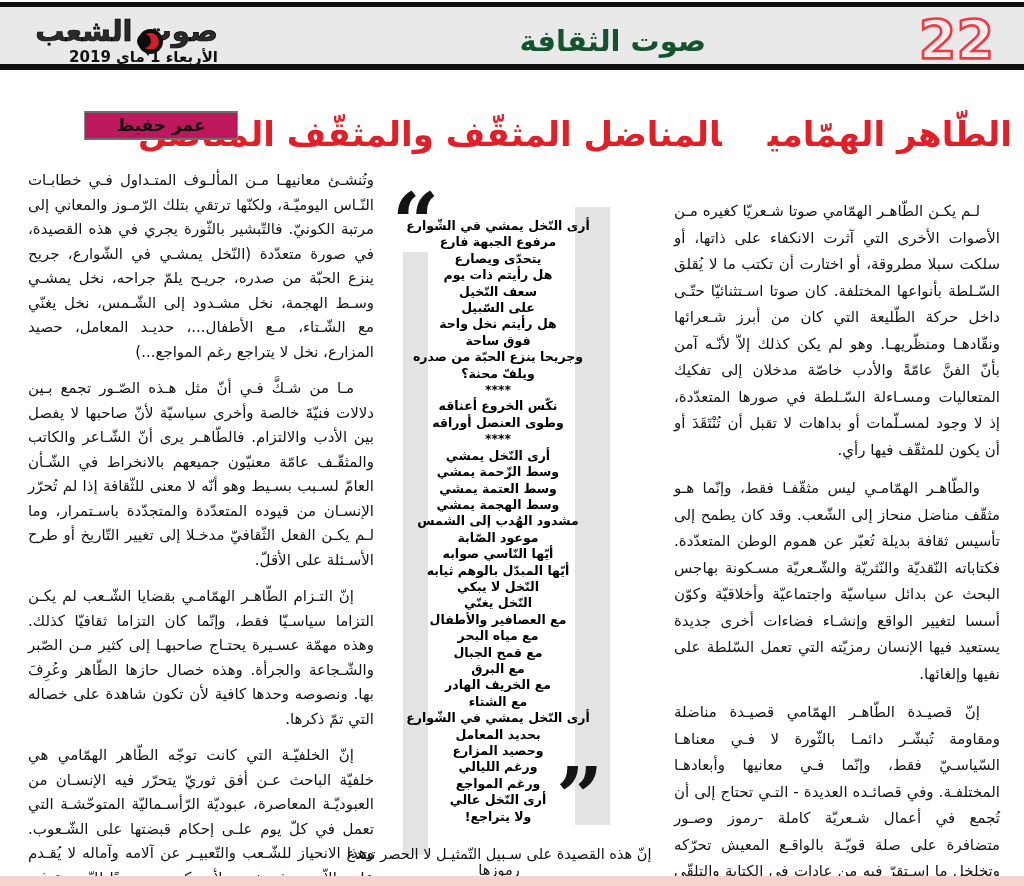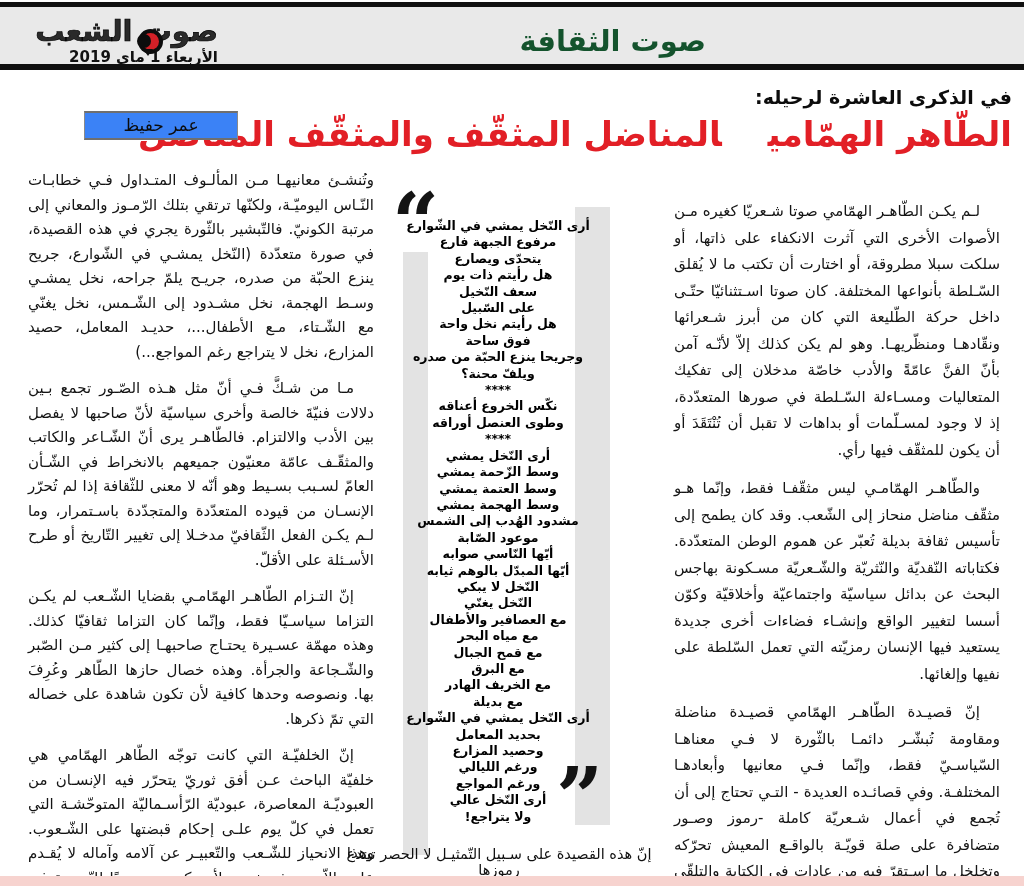--- a/index.html
+++ b/index.html
@@ -27,23 +27,23 @@
                  font-size:29px;font-weight:900;color:#14532d;white-space:nowrap;}
   .page-number{position:absolute;top:2px;right:30px;font-size:54px;font-weight:800;
                color:#fdeceb;-webkit-text-stroke:2.6px #ee3b40;line-height:62px;
                font-family:"DejaVu Sans",sans-serif;}
 
   
   .kicker{position:absolute;top:86px;right:12px;font-size:19px;font-weight:bold;color:#0c0c0c;}
   .headline{position:absolute;top:110px;right:12px;left:36px;text-align:right;white-space:nowrap;
             color:#e21f26;font-size:34px;font-weight:bold;line-height:48px;}
   .headline .hl-name{margin-left:46px;text-align:center;}
-  .byline-box{position:absolute;top:111px;left:84px;width:152px;height:25px;background:#3b82f6;
+  .byline-box{position:absolute;top:111px;left:84px;width:152px;height:25px;background:#be185d;
               border:1px solid #8a8a8a;border-top:2px solid #6f6f6f;border-bottom:2px solid #6f6f6f;
-              text-align:center;line-height:25px;font-size:17px;font-weight:normal;color:#0c0c0c;}
+              text-align:center;line-height:25px;font-size:17px;font-weight:bold;color:#0c0c0c;}
 
   
   .col{text-align:justify;color:#141414;}
   .col p{margin:12px;}
   .col-right{position:absolute;top:186px;right:12px;width:350px;font-size:15px;line-height:26.5px;}
   .col-right p{margin-bottom:11px;text-indent:20px;}
   .col-left{position:absolute;top:156px;left:16px;width:370px;font-size:15px;line-height:24.5px;}
   .col-left p{margin-bottom:8px;}
   .col-left p + p{text-indent:20px;}
 
@@ -70,24 +70,24 @@
   <div class="top-rule"></div>
   <div class="header-band">
     <div class="logo-block">
       <div class="logo-text">صوت الشعب</div>
       <div class="logo-bubble">
           <span class="crescent"></span>
         </div>
       <div class="logo-date">الأربعاء 1 ماي 2019</div>
     </div>
     <div class="section-title">صوت الثقافة</div>
+    <div class="page-number">22</div>
   </div>
   <div class="bottom-rule"></div>
 
-  <div class="kicker">في الذكرى العاشرة لرحيله:</div>
   <div class="headline">
     <span class="hl-name">الطّاهر الهمّامي</span><span>المناضل المثقّف والمثقّف المناضل</span>
   </div>
   <div class="byline-box">عمر حفيظ</div>
 
   <div class="col col-right">
       <p>لـم يكـن الطّاهـر الهمّامي صوتا شـعريّا كغيره مـن الأصوات الأخرى التي آثرت الانكفاء على ذاتها، أو سلكت سبلا مطروقة، أو اختارت أن تكتب ما لا يُقلق السّـلطة بأنواعها المختلفة. كان صوتا اسـتثنائيّا حتّـى داخل حركة الطّليعة التي كان من أبرز شـعرائها ونقّادهـا ومنظّريهـا. وهو لم يكن كذلك إلاّ لأنّـه آمن بأنّ الفنَّ عامّةً والأدب خاصّة مدخلان إلى تفكيك المتعاليات ومسـاءلة السّـلطة في صورها المتعدّدة، إذ لا وجود لمسـلّمات أو بداهات لا تقبل أن تُنْتَقَدَ أو أن يكون للمثقّف فيها رأي.</p>
       <p>والطّاهـر الهمّامـي ليس مثقّفـا فقط، وإنّما هـو مثقّف مناضل منحاز إلى الشّعب. وقد كان يطمح إلى تأسيس ثقافة بديلة تُعبّر عن هموم الوطن المتعدّدة. فكتاباته النّقديّة والنّثريّة والشّـعريّة مسـكونة بهاجس البحث عن بدائل سياسيّة واجتماعيّة وأخلاقيّة وكوّن أسسا لتغيير الواقع وإنشـاء فضاءات أخرى جديدة يستعيد فيها الإنسان رمزيّته التي تعمل السّلطة على نفيها وإلغائها.</p>
       <p>إنّ قصيـدة الطّاهـر الهمّامي قصيـدة مناضلة ومقاومة تُبشّـر دائمـا بالثّورة لا فـي معناهـا السّياسـيّ فقط، وإنّما فـي معانيها وأبعادهـا المختلفـة. وفي قصائـده العديدة - التـي تحتاج إلى أن تُجمع في أعمال شـعريّة كاملة -رموز وصـور متضافرة على صلة قويّـة بالواقـع المعيش تحرّكه وتخلخل ما اسـتقرّ فيه من عادات في الكتابة والتلقّي لذلك يمكن أن نعتبر تجربته تجربة مغايرة اجترحت لنفسـها مسـارات جديدة. فهو يلتقط من المعيش أشـياءه البسيطة المألوفة، ولكنّه يعيد بناءها وصياغتها، فيُحوّلها إلى استعارات ذات قـوّة تأثيريّـة هائلة. وما من شـكّ في أنّ ذلـك لا يتحقّق إلاّ لمن خبر محنة الكتابة ودرّب نفسه على توليد المعنى من الأشياء البسيطة:</p>
     </div>
@@ -125,21 +125,21 @@
       <div>موعود الصّابة</div>
       <div>أيّها النّاسي صوابه</div>
       <div>أيّها المبدّل بالوهم ثيابه</div>
       <div>النّخل لا يبكي</div>
       <div>النّخل يغنّي</div>
       <div>مع العصافير والأطفال</div>
       <div>مع مياه البحر</div>
       <div>مع قمح الجبال</div>
       <div>مع البرق</div>
       <div>مع الخريف الهادر</div>
-      <div>مع بديلة</div>
+      <div>مع الشتاء</div>
       <div>أرى النّخل يمشي في الشّوارع</div>
       <div>بحديد المعامل</div>
       <div>وحصيد المزارع</div>
       <div>ورغم الليالي</div>
       <div>ورغم المواجع</div>
       <div>أرى النّخل عالي</div>
       <div>ولا يتراجع!</div>
     </div>
   <div class="quote quote-close">”</div>
   <div class="poem-caption">إنّ هذه القصيدة على سـبيل التّمثيـل لا الحصر تبتدع رموزها</div>

